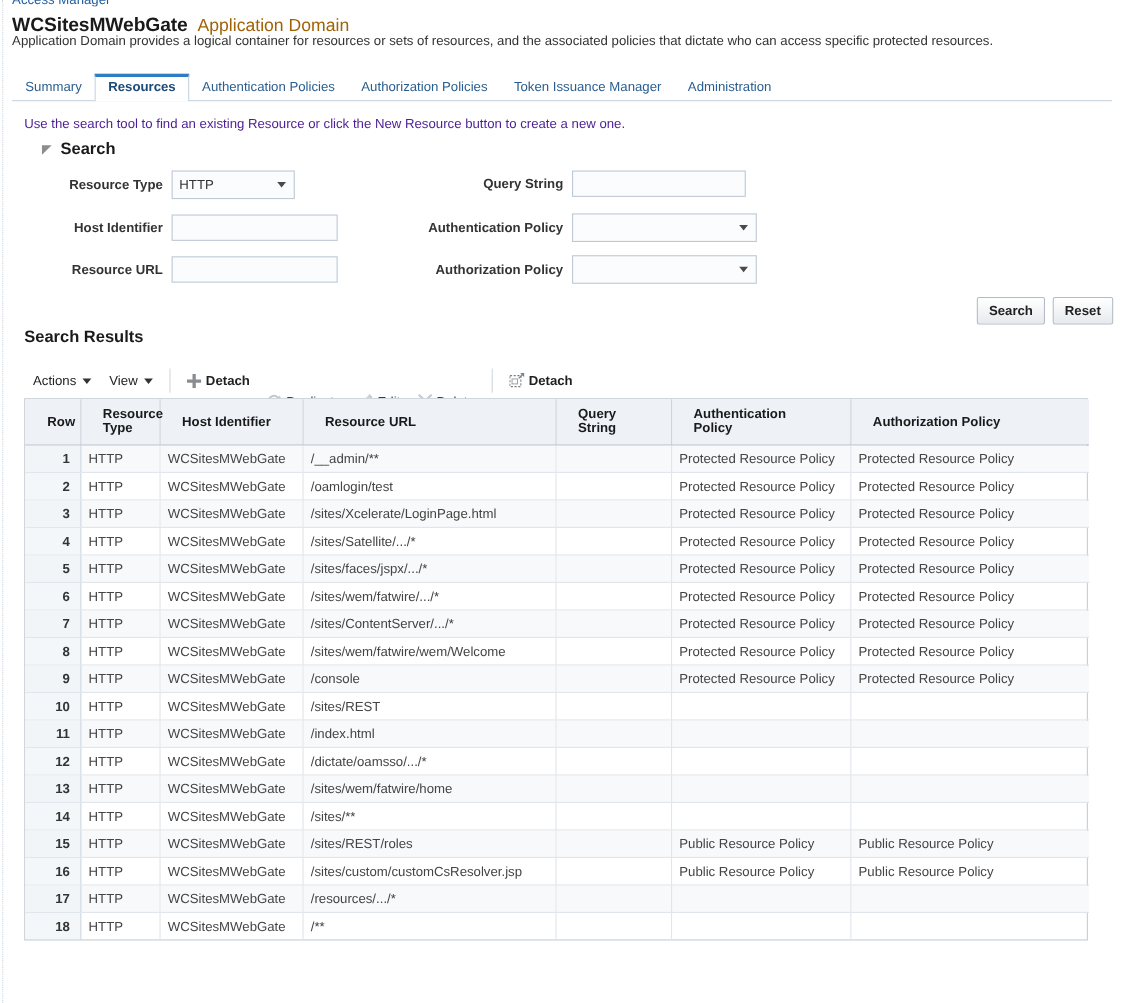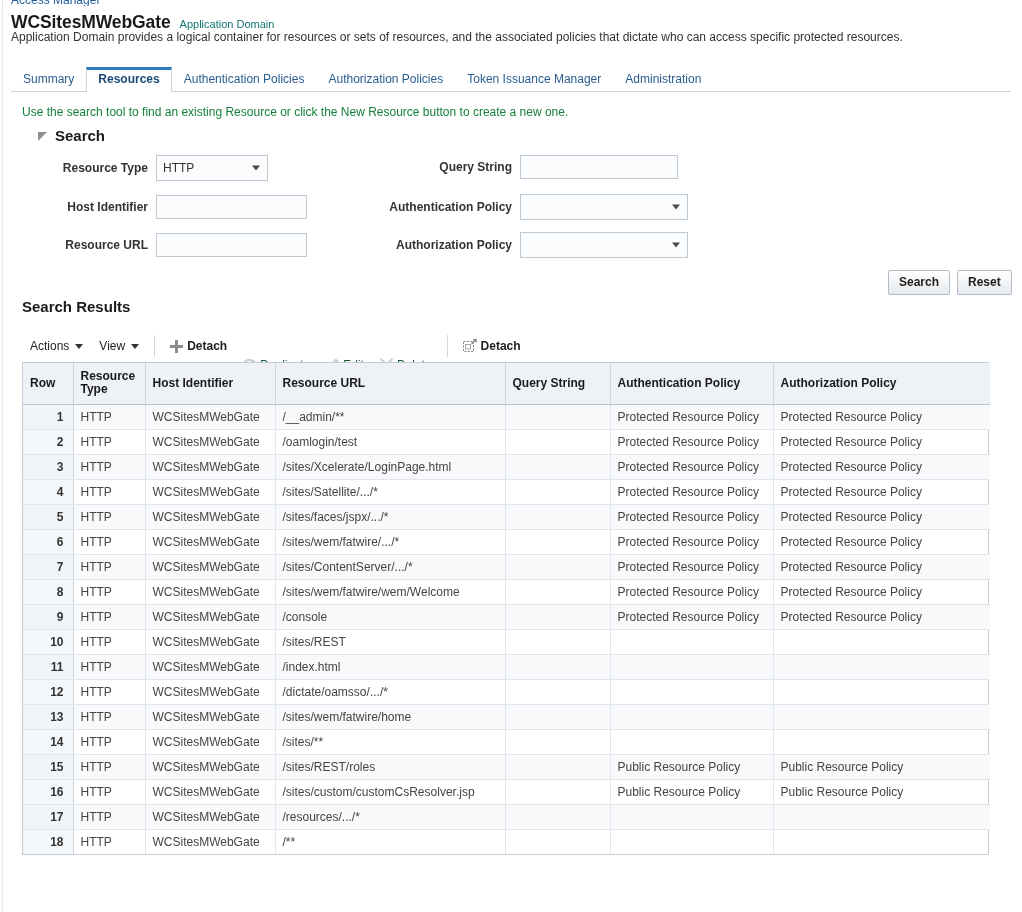--- a/index.html
+++ b/index.html
@@ -44,22 +44,22 @@
     left: 11px; top: 12px;
     display: flex; align-items: baseline; gap: 9px;
   }
   .page-title {
     font-size: 17.5px;
     font-weight: bold;
     color: #1a1a1a;
     letter-spacing: -0.1px;
   }
   .page-subtitle {
-    font-size: 11px;
-    color: #0f766e;
+    font-size: 16px;
+    color: #a16207;
   }
 
   .desc {
     position: absolute;
     left: 11px; top: 30px;
     font-size: 12px;
     color: #333333;
     white-space: nowrap;
   }
 
@@ -94,21 +94,21 @@
     border-right: 1px solid #c8d4de;
     border-top: 3px solid #2e7cc4;
     padding-top: 2px;
   }
 
   
   .hint {
     position: absolute;
     left: 22px; top: 105px;
     font-size: 12px;
-    color: #15803d;
+    color: #4c1d95;
   }
   .section-head {
     position: absolute;
     left: 38px; top: 127px;
     display: flex; align-items: center; gap: 6px;
     cursor: pointer;
   }
   .tri-wrap { width: 11px; height: 12px; position: relative; }
   .tri-wrap svg { position: absolute; left: 0; top: 1px; }
   .section-title {
@@ -237,21 +237,21 @@
     font-size: 12px;
   }
   table.grid th {
     background: #eef2f7;
     border-right: 1px solid #ccd5de;
     border-bottom: 1px solid #b9c4ce;
     font-size: 12px;
     font-weight: bold;
     color: #1a1a1a;
     text-align: left;
-    padding: 5px 7px;
+    padding: 5px 20px;
     height: 41px;
     vertical-align: middle;
     line-height: 13px;
   }
   table.grid th.num { text-align: left; }
   table.grid td {
     border-right: 1px solid #e0e6eb;
     border-bottom: 1px solid #e0e6eb;
     padding: 4px 7px;
     height: 25px;

